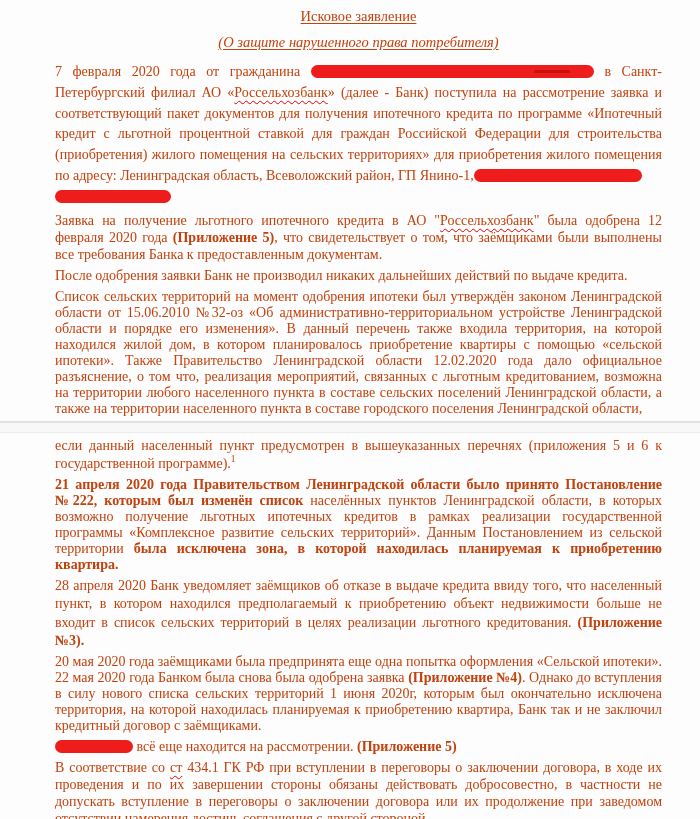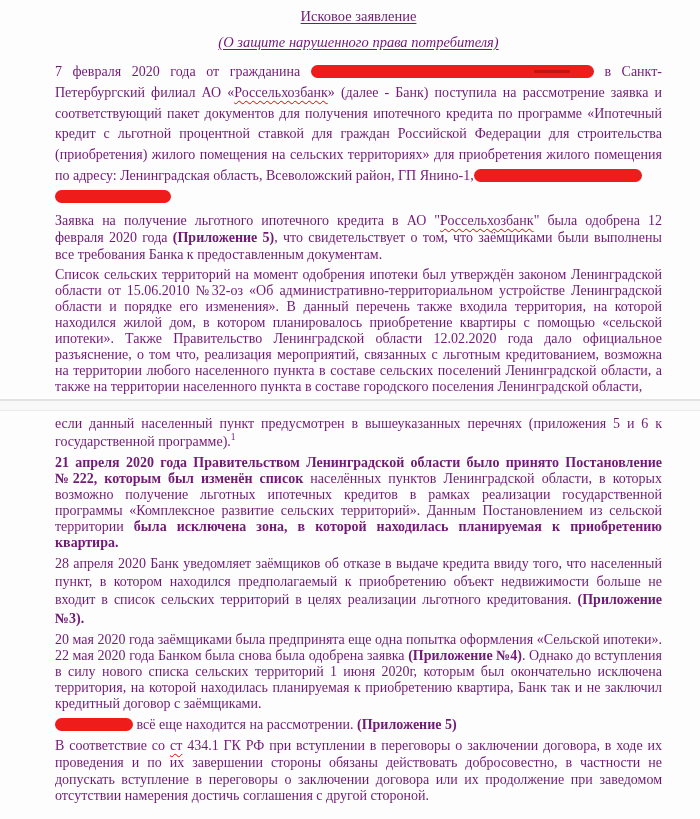--- a/index.html
+++ b/index.html
@@ -1,19 +1,19 @@
 <!DOCTYPE html>
 <html lang="ru"><head>
 <meta charset="utf-8">
 <style>
   html,body{margin:0;padding:0;background:#ffffff;}
   .page{
     width:700px;height:819px;overflow:hidden;background:#fdfdfd;
     font-family:"Liberation Serif","DejaVu Serif",serif;
-    color:#701a75;position:relative;
+    color:#c2410c;position:relative;
   }
   .content{padding:6px 38px 0 55px;}
   .doc-title,.doc-subtitle{text-align:center;font-size:14.5px;}
   .doc-title{margin:2px 0 0 0;}
   .doc-subtitle{margin:9px 0 0 0;font-style:italic;}
   .u{text-decoration:underline;text-underline-offset:2px;}
   .para{margin:0 0 4px 0;text-align:justify;font-size:14px;}
   .mt{margin-top:11px;}
   .mb0{margin-bottom:0;}
   .lh-a{line-height:20.8px;}
@@ -52,20 +52,21 @@
     <div class="doc-title">
       <span class="u">Исковое заявление</span>
     </div>
     <div class="doc-subtitle">
       <span class="u">(О защите нарушенного права потребителя)</span>
     </div>
     <div>
         <p class="para lh-a mt mb0"><span class="">7 февраля 2020 года от гражданина </span><span class="redaction dash" style="width: 283px;"></span><span class=""> в Санкт-Петербургский филиал АО «</span><span class="wavy ">Россельхозбанк</span><span class="">» (далее - Банк) поступила на рассмотрение заявка и соответствующий пакет документов для получения ипотечного кредита по программе «Ипотечный кредит с льготной процентной ставкой для граждан Российской Федерации для строительства (приобретения) жилого помещения на сельских территориях» для приобретения жилого помещения по адресу: Ленинградская область, Всеволожский район, ГП Янино-1,</span><span class="redaction" style="width: 168px;"></span></p>
         <p class="para lh-a"><span class="redaction" style="width: 116px;"></span><span class=""> </span></p>
         <p class="para lh-b"><span class="">Заявка на получение льготного ипотечного кредита в АО "</span><span class="wavy ">Россельхозбанк</span><span class="">" была одобрена 12 февраля 2020 года </span><span class="bold ">(Приложение 5)</span><span class="">, что свидетельствует о том, что заёмщиками были выполнены все требования Банка к предоставленным документам.</span></p>
+        <p class="para lh-d"><span class="">После одобрения заявки Банк не производил никаких дальнейших действий по выдаче кредита.</span></p>
         <p class="para lh-c"><span class="">Список сельских территорий на момент одобрения ипотеки был утверждён законом Ленинградской области от 15.06.2010 №32-оз «Об административно-территориальном устройстве Ленинградской области и порядке его изменения». В данный перечень также входила территория, на которой находился жилой дом, в котором планировалось приобретение квартиры с помощью «сельской ипотеки». Также Правительство Ленинградской области 12.02.2020 года дало официальное разъяснение, о том что, реализация мероприятий, связанных с льготным кредитованием, возможна на территории любого населенного пункта в составе сельских поселений Ленинградской области, а также на территории населенного пункта в составе городского поселения Ленинградской области,</span></p>
         <div class="page-gap"></div>
         <p class="para lh-d"><span class="">если данный населенный пункт предусмотрен в вышеуказанных перечнях (приложения 5 и 6 к государственной программе).</span><sup class="sup">1</sup></p>
         <p class="para lh-c"><span class="bold ">21 апреля 2020 года Правительством Ленинградской области было принято Постановление №222, которым был изменён список </span><span class="">населённых пунктов Ленинградской области, в которых возможно получение льготных ипотечных кредитов в рамках реализации государственной программы «Комплексное развитие сельских территорий». Данным Постановлением из сельской территории </span><span class="bold ">была исключена зона, в которой находилась планируемая к приобретению квартира.</span></p>
         <p class="para lh-d"><span class="">28 апреля 2020 Банк уведомляет заёмщиков об отказе в выдаче кредита ввиду того, что населенный пункт, в котором находился предполагаемый к приобретению объект недвижимости больше не входит в список сельских территорий в целях реализации льготного кредитования. </span><span class="bold ">(Приложение №3).</span></p>
         <p class="para lh-c"><span class="">20 мая 2020 года заёмщиками была предпринята еще одна попытка оформления «Сельской ипотеки». 22 мая 2020 года Банком была снова была одобрена заявка </span><span class="bold ">(Приложение №4)</span><span class="">. Однако до вступления в силу нового списка сельских территорий 1 июня 2020г, которым был окончательно исключена территория, на которой находилась планируемая к приобретению квартира, Банк так и не заключил кредитный договор с заёмщиками.</span></p>
         <p class="para lh-d"><span class="redaction" style="width: 78px;"></span><span class=""> всё еще находится на рассмотрении. </span><span class="bold ">(Приложение 5)</span></p>
         <p class="para lh-e"><span class="">В соответствие со </span><span class="wavy ">ст</span><span class=""> 434.1 ГК РФ при вступлении в переговоры о заключении договора, в ходе их проведения и по их завершении стороны обязаны действовать добросовестно, в частности не допускать вступление в переговоры о заключении договора или их продолжение при заведомом отсутствии намерения достичь соглашения с другой стороной.</span></p>
       </div>
   </div>

